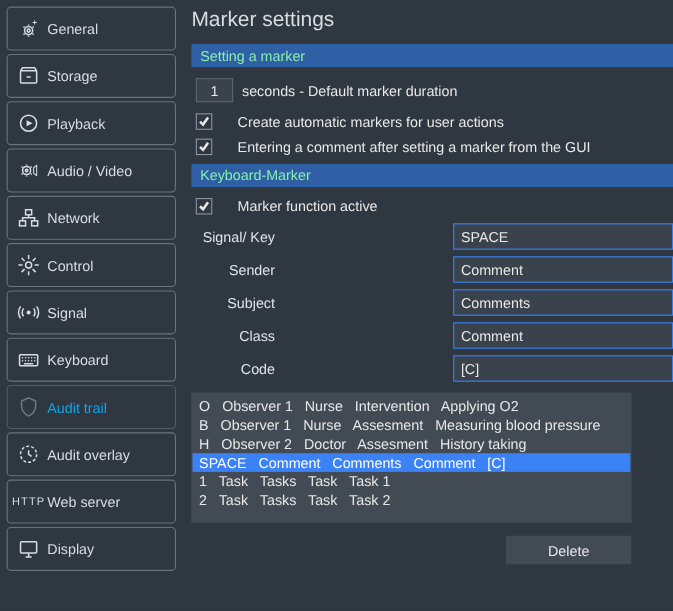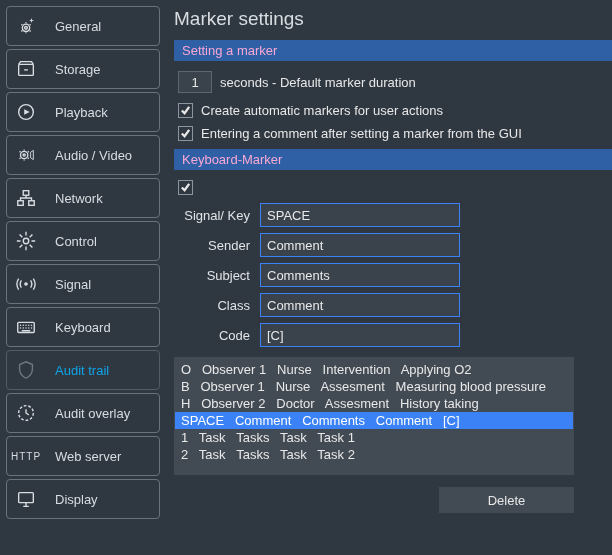--- a/index.html
+++ b/index.html
@@ -20,21 +20,21 @@
     display: flex;
     flex-direction: column;
     gap: 3px;
   }
   .sidebar-item {
     border: 1px solid #6a737d;
     border-radius: 4px;
     height: 40px;
     display: flex;
     align-items: center;
-    gap: 18px;
+    gap: 6px;
     padding: 0 8px;
     cursor: pointer;
     color: #d8dde2;
   }
   .sidebar-item .icon {
     width: 22px;
     height: 22px;
     display: flex;
     align-items: center;
     justify-content: center;
@@ -45,60 +45,60 @@
   .sidebar-item svg { stroke:#d8dde2; fill:none; stroke-width:1.5; }
   
   .main {
     flex: 1;
     padding: 8px 0 10px 14px;
     overflow: hidden;
   }
   .page-title { font-size: 19px; font-weight: 400; color: #d8dde2; margin-bottom: 10px; }
   .section-header {
     background: #2f5fa4;
-    color: #f9a8d4;
+    color: #86efac;
     font-size: 13px;
     padding: 3px 8px;
     margin-bottom: 10px;
   }
   .row { display:flex; align-items:center; gap:8px; margin: 6px 0 10px 4px; }
   .num-input {
     width: 34px; height:22px;
     background:#3a424b; border:1px solid #5b6670;
     color:#e8e8e8; text-align:center; font-size:13px;
   }
-  .check-row { display:flex; align-items:flex-end; gap:8px; margin:6px 0 8px 4px; }
+  .check-row { display:flex; align-items:flex-end; gap:23px; margin:6px 0 8px 4px; }
   .chk {
     width:15px; height:15px; border:1px solid #8a95a0;
     display:inline-flex; align-items:center; justify-content:center;
     cursor:pointer; flex-shrink:0;
   }
   .chk svg { width:11px; height:11px; stroke:#e8e8e8; stroke-width:2.5; fill:none; }
-  .form-row { display:flex; align-items:center; margin:6px 0; }
+  .form-row { display:flex; align-items:center; margin:6px 0;justify-content:space-between; }
   .form-label { width:86px; text-align:right; padding-right:10px; color:#e0e4e8; }
   .text-input {
     width:200px; height:24px;
     background:#3a424b; border:1px solid #3b82f6;
     color:#e8e8e8; padding:2px 6px; font-size:13px;
     font-family:inherit;
   }
   .listbox {
     margin-top:10px;
     background:#424a53; border:1px solid #424a53;
     height:118px; width: 400px;
     padding:3px 0;
     font-size:13px;
   }
   .list-row { padding:1px 6px; white-space:pre; cursor:pointer; }
   .list-row.selected { background:#3b82f6; color:#fff; }
   .btn-row { display:flex; justify-content:flex-end; margin-top:12px; width:400px;}
   .btn {
     background:#424a53; color:#e8e8e8;
     border:none;
-    width:135px; height:26px; cursor:pointer; font-size:13px;
+    width:114px; height:26px; cursor:pointer; font-size:13px;
   }
   .http-text { font-size:10px; letter-spacing:1px; color:#d8dde2; font-weight:400;}
 </style>
 </head>
 <body>
 
 <div class="app">
 
   <div class="sidebar">
     <div class="sidebar-item">
@@ -243,20 +243,21 @@
     </div>
 
     <div class="section-header">Keyboard-Marker</div>
 
     <div class="check-row">
       <span class="chk">
         <svg viewBox="0 0 12 12">
             <path d="M2 6l3 3 5-7"></path>
           </svg>
       </span>
+      <span>Marker function active</span>
     </div>
 
     <div class="form-row">
       <span class="form-label">Signal/ Key</span>
       <input class="text-input" value="SPACE" style="">
     </div>
     <div class="form-row">
       <span class="form-label">Sender</span>
       <input class="text-input" value="Comment" style="">
     </div>

